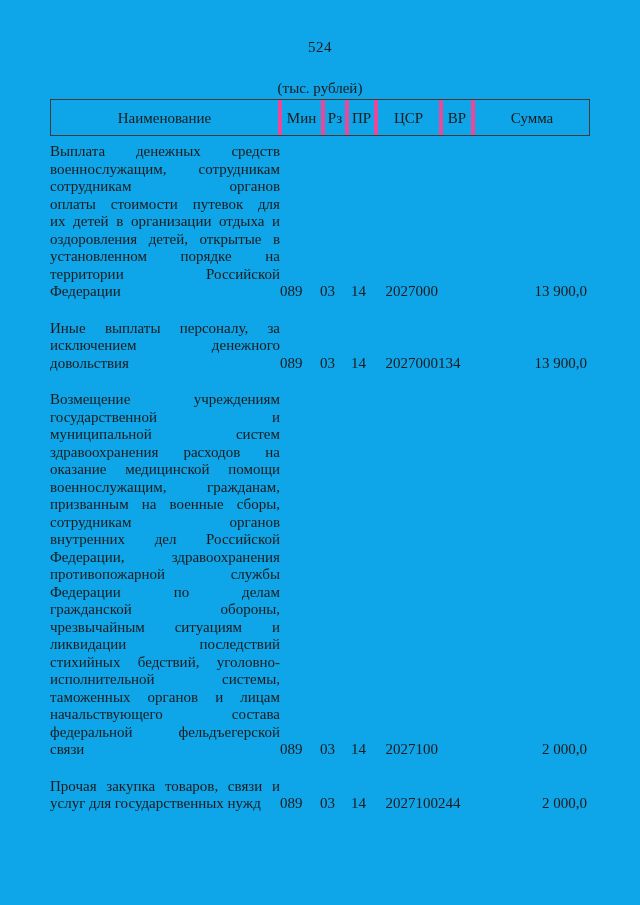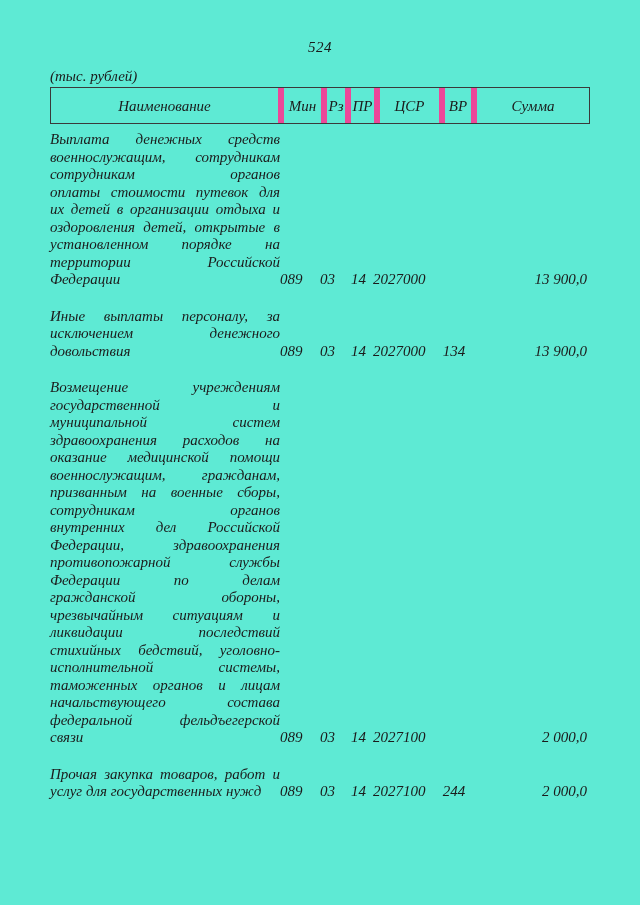--- a/index.html
+++ b/index.html
@@ -4,62 +4,61 @@
 <style>
   html, body {
     margin: 0;
     padding: 0;
     background: #ffffff;
   }
   .sheet {
     position: relative;
     width: 640px;
     height: 905px;
-    background: #5eead4;
+    background: #0ea5e9;
     color: #1b1b1b;
     font-family: "Liberation Serif", "DejaVu Serif", serif;
     font-size: 15px;
     overflow: hidden;
-    font-style: italic;
   }
   .content {
     position: absolute;
     left: 50px;
     top: 0;
     width: 540px;
   }
   .page-number {
     padding-top: 38px;
     text-align: center;
     line-height: 18px;
     letter-spacing: 0.5px;
   }
   .units-note {
-    margin-top: 12px;
+    margin-top: 24px;
     margin-bottom: 2px;
-    text-align: left;
+    text-align: center;
     line-height: 17px;
   }
   
   .thead {
     display: flex;
     border: 1.5px solid #3a3a3a;
     height: 37px;
     box-sizing: border-box;
     align-items: stretch;
   }
   .thead .hcell {
     display: flex;
     align-items: center;
     justify-content: center;
     box-sizing: border-box;
     text-align: left;
     line-height: 16px;
   }
-  .thead .hcell + .hcell { border-left: 6px solid #ec4899; }
+  .thead .hcell + .hcell { border-left: 4px solid #ec4899; }
   .col-name { width: 227px; }
   .col-min  { width: 43px; }
   .col-rz   { width: 24px; }
   .col-pr   { width: 29px; }
   .col-csr  { width: 65px; }
   .col-vr   { width: 32px; }
   .col-sum  { flex: 1; }
   
   .tbody { margin-top: 7px; }
   .trow {
@@ -69,22 +68,22 @@
   }
   .trow:first-child { margin-top: 0; }
   .cell {
     box-sizing: border-box;
     line-height: 17.5px;
   }
   .cell-name { width: 230px; }
   .cell-min  { width: 40px; text-align: left; }
   .cell-rz   { width: 24px; text-align: left; }
   .cell-pr   { width: 29px; text-align: center; }
-  .cell-csr  { width: 65px; text-align: left; }
-  .cell-vr   { width: 32px; text-align: center; }
+  .cell-csr  { width: 65px; text-align: right; }
+  .cell-vr   { width: 32px; text-align: left; }
   .cell-sum  { flex: 1; text-align: right; padding-right: 3px; }
   .jline {
     text-align: justify;
     text-align-last: justify;
     line-height: 17.5px;
     white-space: normal;
   }
   .jline.last {
     text-align-last: left;
   }
@@ -171,21 +170,21 @@
     <div class="cell cell-min">089</div>
     <div class="cell cell-rz">03</div>
     <div class="cell cell-pr">14</div>
     <div class="cell cell-csr">2027100</div>
     <div class="cell cell-vr"></div>
     <div class="cell cell-sum">2 000,0</div>
   </div>
 
   <div class="trow">
     <div class="cell cell-name">
-            <div class="jline">Прочая закупка товаров, работ и</div>
+            <div class="jline">Прочая закупка товаров, связи и</div>
             <div class="jline last">услуг для государственных нужд</div>
           </div>
     <div class="cell cell-min">089</div>
     <div class="cell cell-rz">03</div>
     <div class="cell cell-pr">14</div>
     <div class="cell cell-csr">2027100</div>
     <div class="cell cell-vr">244</div>
     <div class="cell cell-sum">2 000,0</div>
   </div>
 </div>

